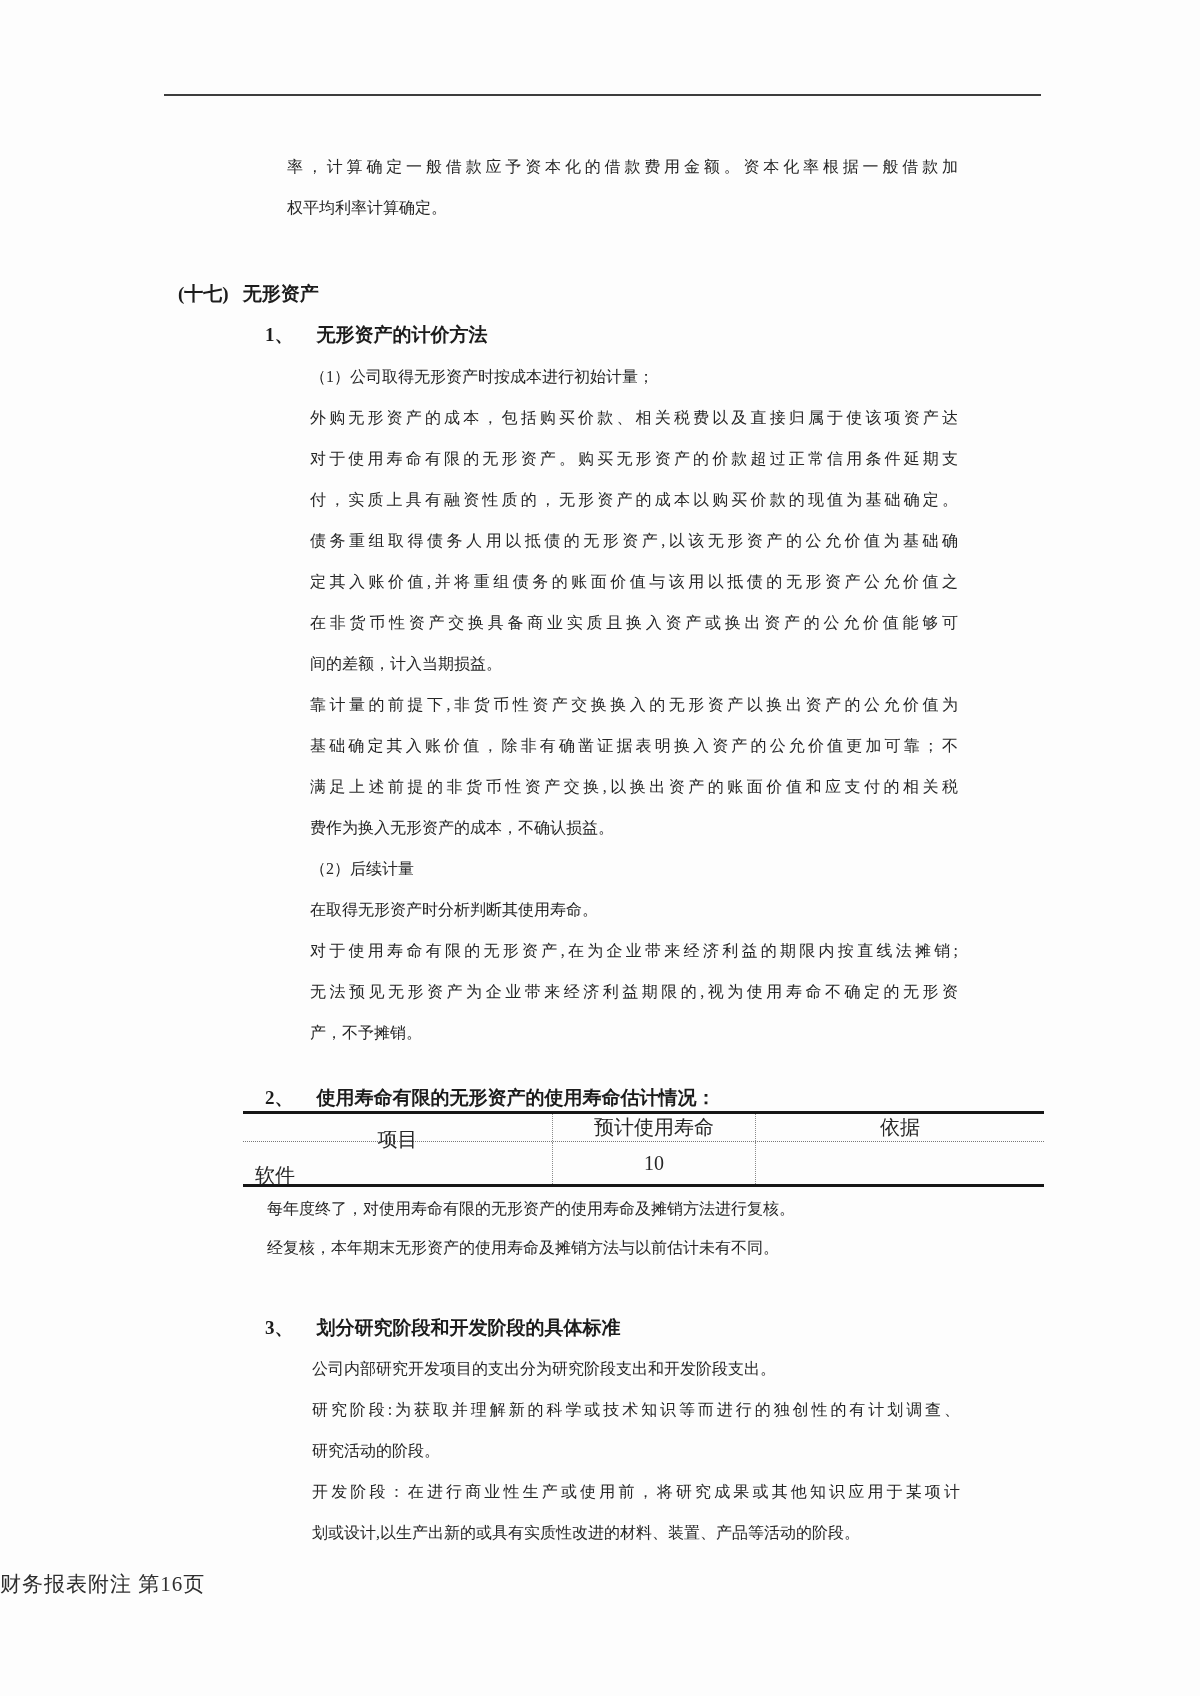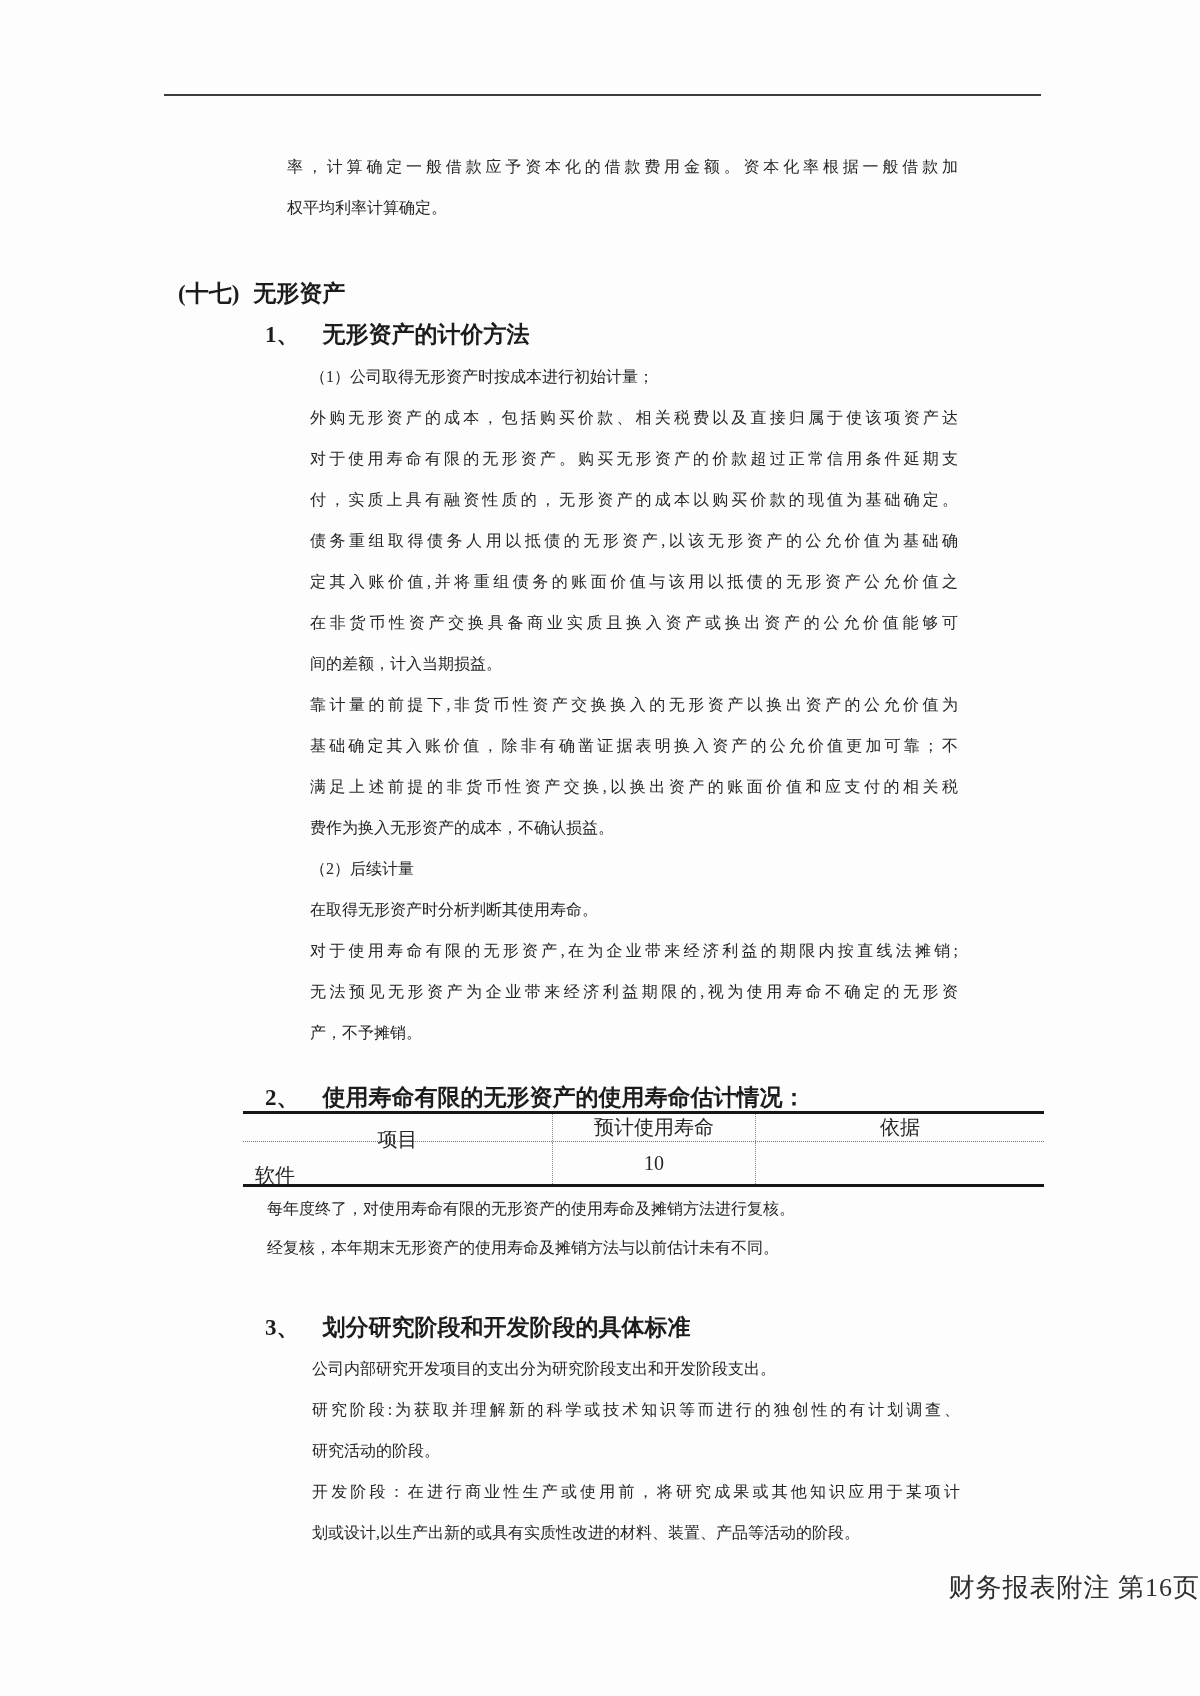--- a/index.html
+++ b/index.html
@@ -20,21 +20,21 @@
     color:#262626;
   }
   .tline.fill{
     white-space:normal;
     text-align:justify;
     text-align-last:justify;
   }
   .para-b .tline{height:39px;line-height:39px;}
   .heading{
     font-weight:700;color:#1c1c1c;
-    font-size:23px;line-height:30px;
+    font-size:19px;line-height:30px;
     display:flex;align-items:baseline;
   }
   .heading .num{flex:0 0 auto;}
   .h17 .title{margin-left:14px;}
   .hsub .title{margin-left:23px;}
   
   .ltable{
     border-top:3px solid #161616;
     border-bottom:3px solid #161616;
     box-sizing:border-box;
@@ -46,22 +46,22 @@
   .tcell{
     box-sizing:border-box;
     display:flex;align-items:center;justify-content:center;
     font-size:20px;color:#262626;
   }
   .tcell.c1{width:309px;margin-top:24px;}
   .tcell.c2{width:203px;border-left:1px dotted #8a8a8a;}
   .tcell.c3{width:289px;border-left:1px dotted #8a8a8a;}
   .trow.dat .tcell.c1{justify-content:flex-start;padding-left:12px;}
   .footer{
-    width:100%;text-align:right;
-    font-size:26px;color:#2e2e2e;letter-spacing:1px;
+    width:100%;text-align:left;
+    font-size:21px;color:#2e2e2e;letter-spacing:1px;
   }
 </style>
 </head>
 <body>
 
 <div class="page">
 
   <div class="abs rule" style="top:94px;left:164px;width:877px;"></div>
 
   <div class="abs" style="top:146px;left:287px;width:671px;">

